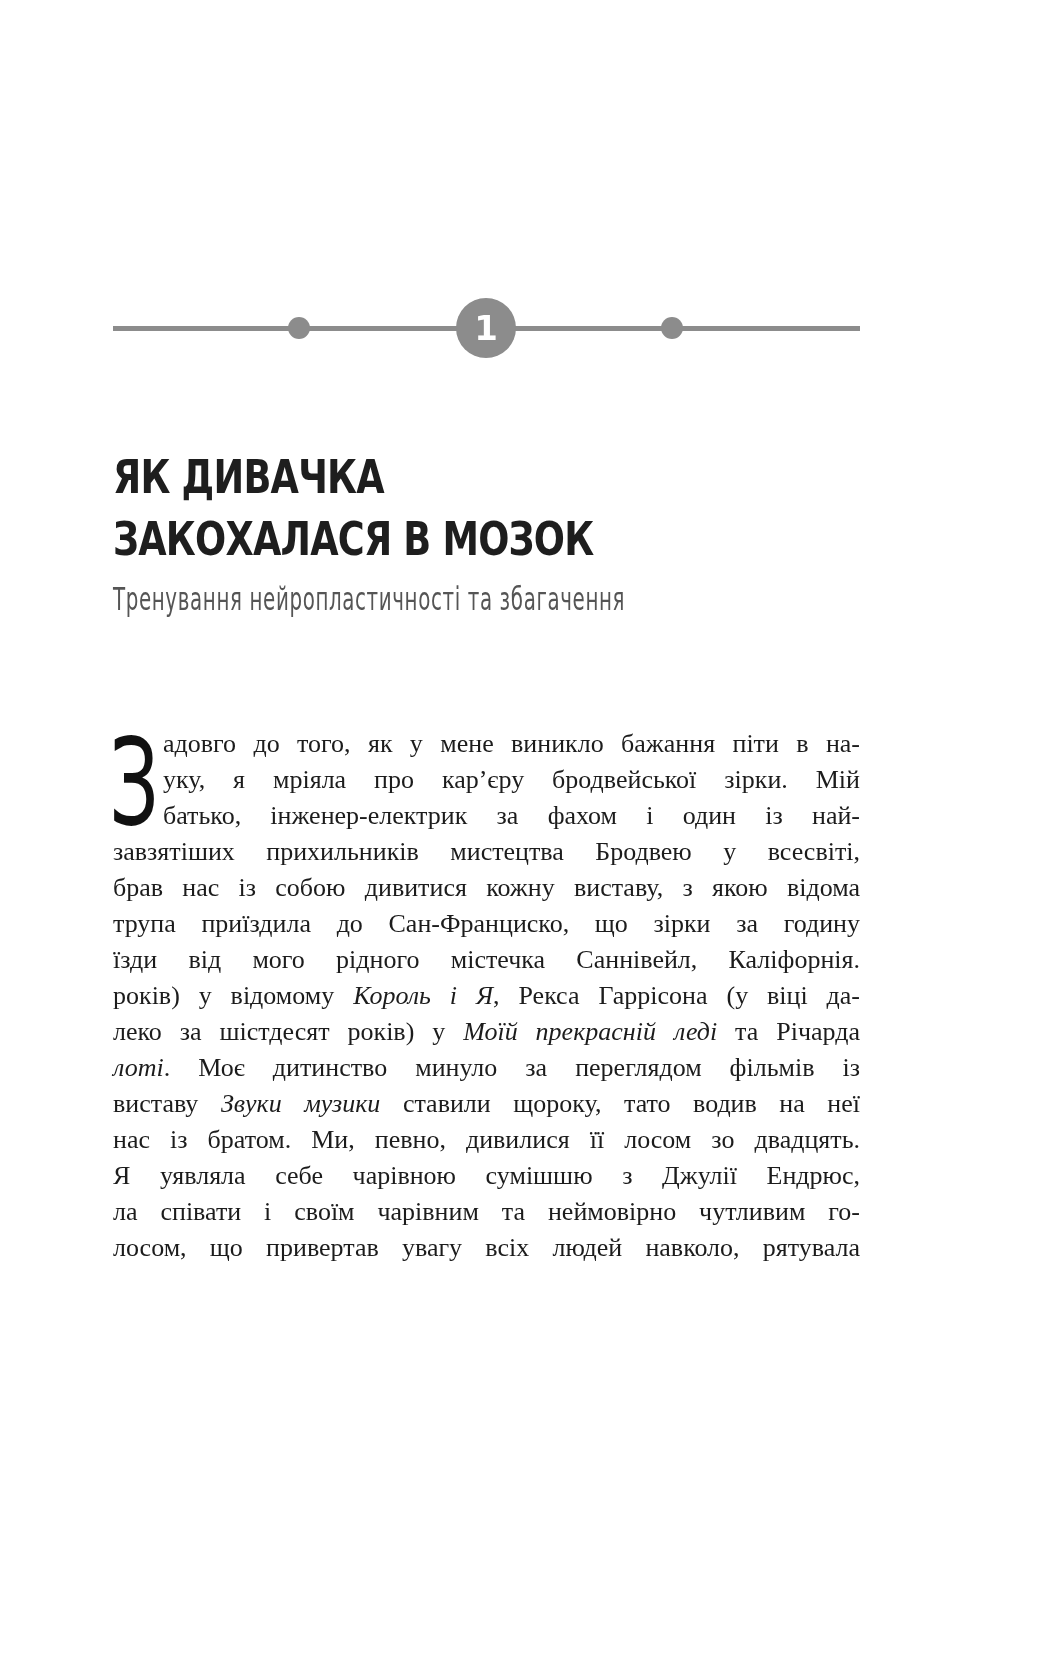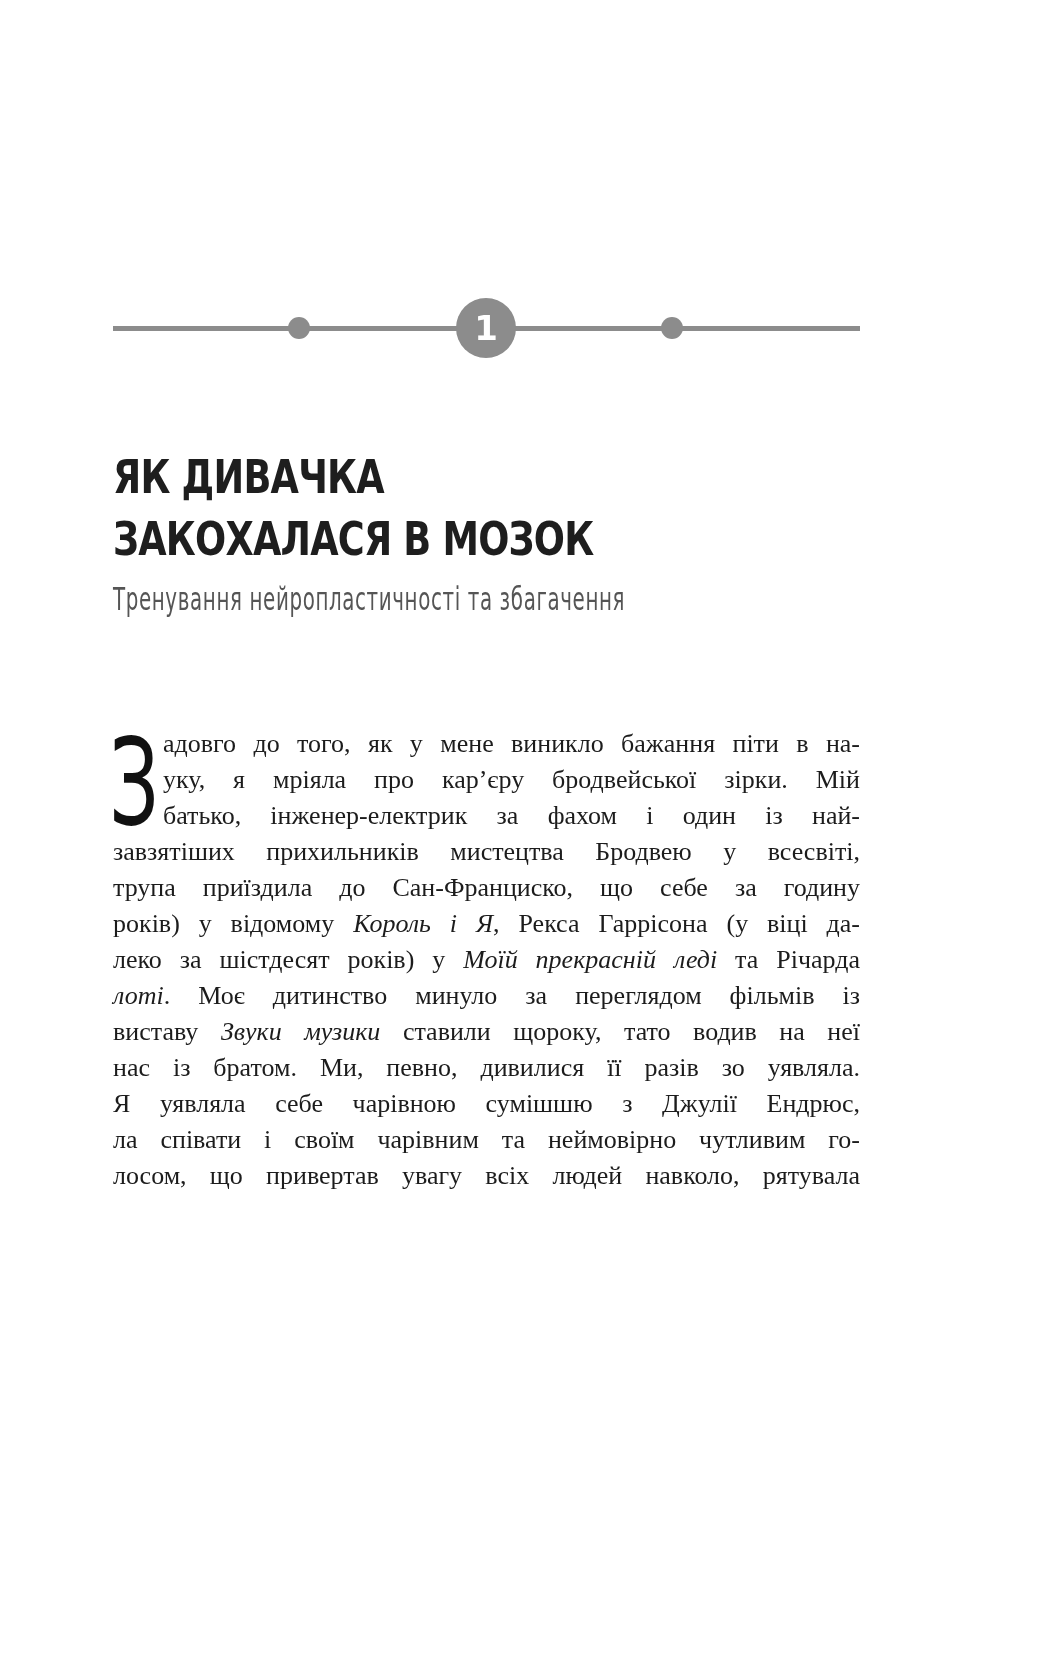--- a/index.html
+++ b/index.html
@@ -42,23 +42,25 @@
   </div>
 
   <div class="subtitle">Тренування нейропластичності та збагачення</div>
 
   <div class="body">
     <div class="dropcap">З</div>
     <div class="line-row indent">адовго до того, як у мене виникло бажання піти в на-</div>
     <div class="line-row indent">уку, я мріяла про кар’єру бродвейської зірки. Мій</div>
     <div class="line-row indent">батько, інженер-електрик за фахом і один із най-</div>
     <div class="line-row">завзятіших прихильників мистецтва Бродвею у всесвіті,</div>
-    <div class="line-row">трупа приїздила до Сан-Франциско, що себе за годину</div>
+    <div class="line-row">брав нас із собою дивитися кожну виставу, з якою відома</div>
+    <div class="line-row">трупа приїздила до Сан-Франциско, що зірки за годину</div>
+    <div class="line-row">їзди від мого рідного містечка Саннівейл, Каліфорнія.</div>
     <div class="line-row"><span>років) у відомому </span><i>Король і Я</i><span>, Рекса Гаррісона (у віці да-</span></div>
     <div class="line-row"><span>леко за шістдесят років) у </span><i>Моїй прекрасній леді</i><span> та Річарда</span></div>
     <div class="line-row"><i>лоті</i><span>. Моє дитинство минуло за переглядом фільмів із</span></div>
     <div class="line-row"><span>виставу </span><i>Звуки музики</i><span> ставили щороку, тато водив на неї</span></div>
-    <div class="line-row">нас із братом. Ми, певно, дивилися її разів зо уявляла.</div>
+    <div class="line-row">нас із братом. Ми, певно, дивилися її лосом зо двадцять.</div>
     <div class="line-row">Я уявляла себе чарівною сумішшю з Джулії Ендрюс,</div>
     <div class="line-row">ла співати і своїм чарівним та неймовірно чутливим го-</div>
     <div class="line-row">лосом, що привертав увагу всіх людей навколо, рятувала</div>
   </div>
 </div>
 
 </body></html>

